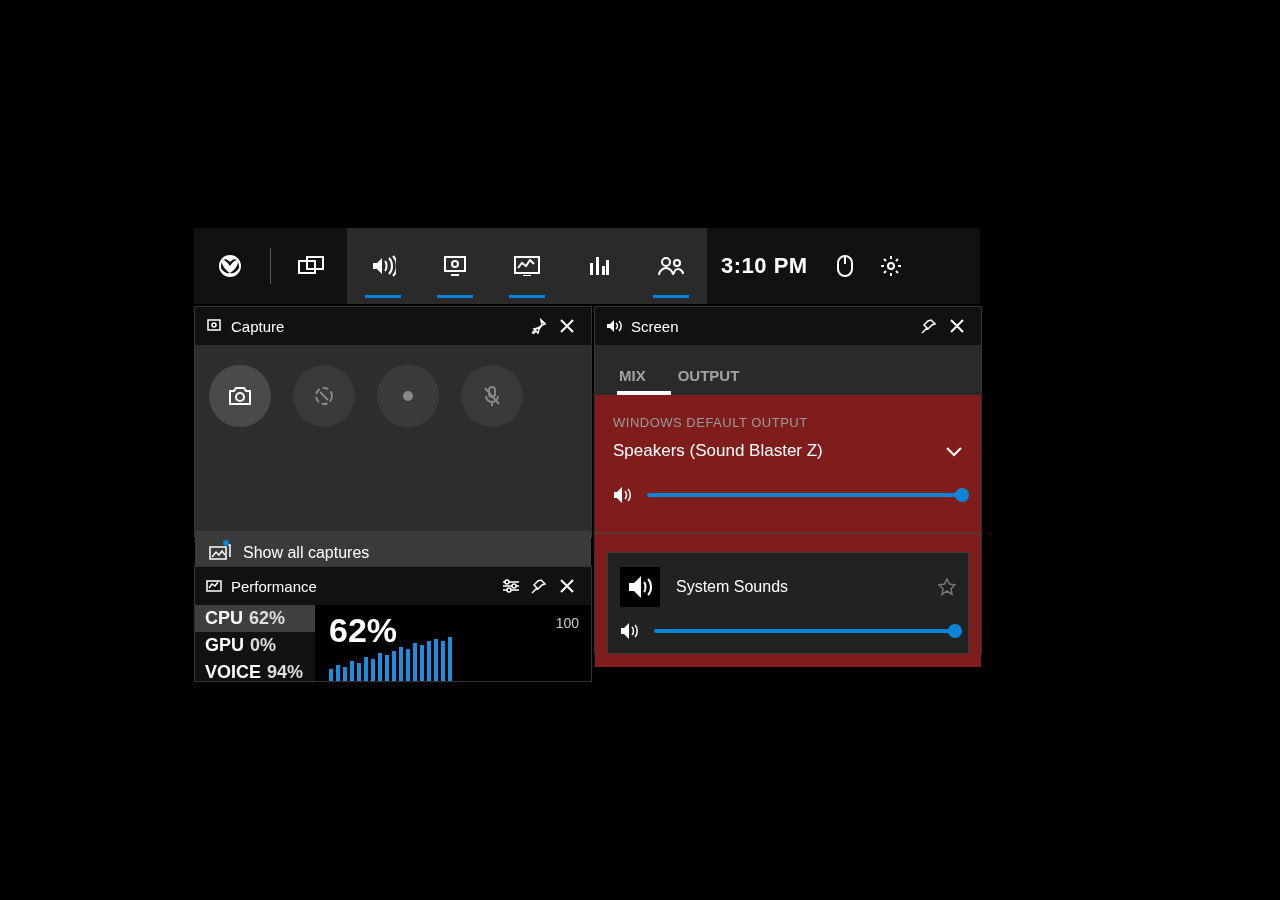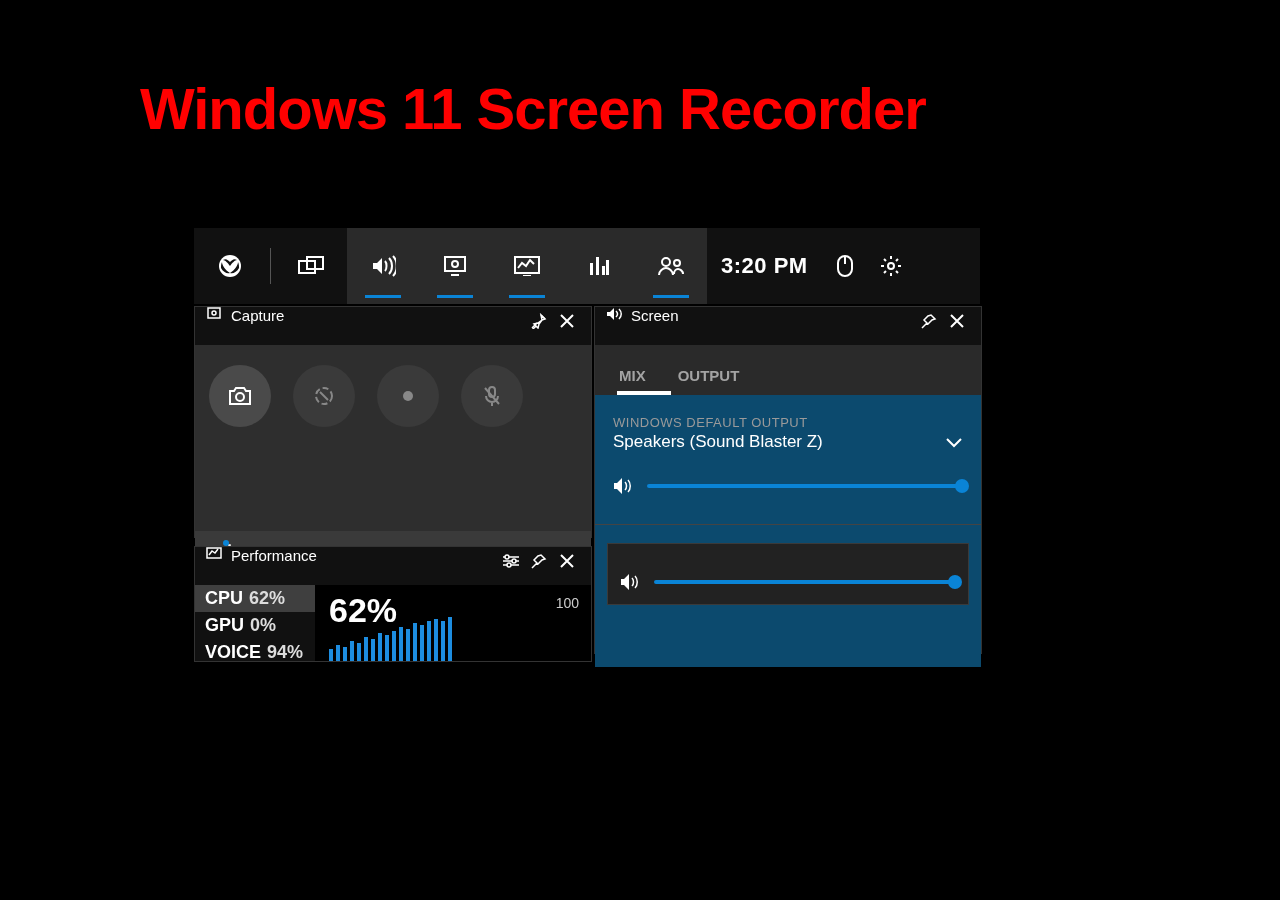--- a/index.html
+++ b/index.html
@@ -8,66 +8,65 @@
   
   .toolbar{position:absolute;left:194px;top:228px;width:786px;height:76px;background:#111;display:flex;align-items:center}
   .toolbar .sep{width:1px;height:36px;background:#555;margin:0 4px}
   .tb-btn{width:72px;height:76px;display:flex;align-items:center;justify-content:center;position:relative;cursor:pointer}
   .tb-active-group{background:#2a2a2a;display:flex;height:76px}
   .underline{position:absolute;bottom:6px;left:50%;transform:translateX(-50%);width:36px;height:3px;background:#0a84d6}
   .clock{font-size:22px;font-weight:600;padding:0 14px;letter-spacing:.5px}
   svg{display:block}
   
   .panel{position:absolute;background:#1e1e1e;border:1px solid #333}
-  .panel-head{display:flex;align-items:flex-start;height:38px;padding:0 10px;background:#111;font-size:15px}
+  .panel-head{display:flex;align-items:center;height:38px;padding:0 10px;background:#111;font-size:15px}
   .panel-head .flex{flex:1}
   .head-icon{width:18px;display:flex;justify-content:center;margin-right:8px}
   .head-btn{width:28px;height:28px;display:flex;align-items:center;justify-content:center;cursor:pointer}
   
   .capture{left:194px;top:306px;width:396px;height:230px}
   .capture-body{background:#2e2e2e;height:146px;display:flex;align-items:flex-start;padding:20px 14px;gap:22px}
   .round{width:62px;height:62px;border-radius:50%;background:#3a3a3a;display:flex;align-items:center;justify-content:center;cursor:pointer}
   .round.first{background:#4a4a4a}
   .capture-foot{background:#3a3a3a;height:44px;display:flex;align-items:center;padding:0 14px;font-size:16px;gap:12px;cursor:pointer}
   
-  .perf{left:194px;top:546px;width:396px;height:114px;overflow:hidden}
+  .perf{left:194px;top:566px;width:396px;height:114px;overflow:hidden}
   .perf-body{display:flex;height:76px;background:#000}
   .perf-list{width:120px;background:#111;font-size:18px}
   .perf-row{display:flex;padding:3px 10px;gap:6px}
   .perf-row.sel{background:#3f3f3f}
   .perf-label{font-weight:700}
   .perf-val{font-weight:700;color:#ddd}
   .perf-chart{flex:1;position:relative}
   .big-pct{position:absolute;left:14px;top:6px;font-size:34px;font-weight:700}
   .axis100{position:absolute;right:12px;top:10px;font-size:14px;color:#ccc}
   .bars{position:absolute;left:14px;bottom:0;display:flex;gap:3px;align-items:flex-end;height:44px}
   .bars span{width:4px;background:#1d8de0;display:block}
   
   .audio{left:594px;top:306px;width:386px;height:346px}
   .tabs{display:flex;gap:32px;padding:10px 24px 0;background:#2a2a2a;font-size:15px;font-weight:700;height:40px;align-items:center;position:relative}
   .tab{cursor:pointer;color:#a3a3a3}
   .tab-underline{position:absolute;left:22px;bottom:0;width:54px;height:4px;background:#fff}
-  .audio-body{padding:14px 18px 0;background:#0c4a6e;height:calc(100% - 38px - 50px)}
+  .audio-body{padding:14px 18px 0;background:#7f1d1d;height:calc(100% - 38px - 50px)}
   .sub{font-size:13px;letter-spacing:.5px;color:#9a9a9a;margin-top:6px}
-  .device{display:flex;align-items:center;justify-content:space-between;font-size:17px;margin-top:2px;cursor:pointer}
+  .device{display:flex;align-items:center;justify-content:space-between;font-size:17px;margin-top:11px;cursor:pointer}
   .slider-row{display:flex;align-items:center;gap:14px;margin-top:26px}
   .slider{flex:1;height:4px;background:#0a84d6;position:relative;border-radius:2px}
   .slider .thumb{position:absolute;right:-6px;top:50%;transform:translateY(-50%);width:14px;height:14px;border-radius:50%;background:#0a84d6}
   .separator{height:1px;background:#444;margin:30px -18px 0}
   .app-block{background:#222;border:1px solid #3a3a3a;margin:18px -6px 0;padding:14px 12px}
   .app-row{display:flex;align-items:center;gap:16px}
   .app-icon{width:40px;height:40px;background:#000;display:flex;align-items:center;justify-content:center}
   .app-name{flex:1;font-size:16px}
   .badge-dot{position:absolute;width:6px;height:6px;background:#0a84d6;border-radius:50%}
 </style>
 </head>
 <body>
 
 <div class="canvas">
-  <div class="title">Windows 11 Screen Recorder</div>
 
   <div class="toolbar">
     <div class="tb-btn">
       <svg width="24" height="24" viewBox="0 0 24 24" fill="#fff">
           <circle cx="12" cy="12" r="11" fill="#fff"></circle>
           <path d="M5 6c3-2 5 0 7 2 2-2 4-4 7-2-2 0-5 3-7 6-2-3-5-6-7-6zm-1 2c0 3 3 8 8 11-3 1-7-1-9-5 0-2 0-4 1-6zm16 0c1 2 1 4 1 6-2 4-6 6-9 5 5-3 8-8 8-11z" fill="#111"></path>
         </svg>
     </div>
     <div class="sep"></div>
     <div class="tb-btn">
@@ -110,21 +109,21 @@
       </div>
       <div class="tb-btn">
         <svg width="26" height="20" viewBox="0 0 26 20" fill="none" stroke="#fff" stroke-width="2">
             <circle cx="8" cy="6" r="4"></circle>
             <circle cx="19" cy="7" r="3"></circle>
             <path d="M1 19c0-4 4-7 7-7s7 3 7 7M16 18c0-3 2-5 4-5s5 2 5 5"></path>
           </svg>
         <div class="underline"></div>
       </div>
     </div>
-    <div class="clock">3:20 PM</div>
+    <div class="clock">3:10 PM</div>
     <div class="tb-btn" style="width:46px">
       <svg width="18" height="24" viewBox="0 0 18 24" fill="none" stroke="#fff" stroke-width="2">
           <rect x="2" y="2" width="14" height="20" rx="7"></rect>
           <line x1="9" y1="2" x2="9" y2="10"></line>
         </svg>
     </div>
     <div class="tb-btn" style="width:46px">
       <svg width="22" height="22" viewBox="0 0 22 22" fill="none" stroke="#fff" stroke-width="2">
           <circle cx="11" cy="11" r="3"></circle>
           <path d="M11 1v3M11 18v3M1 11h3M18 11h3M4 4l2 2M16 16l2 2M18 4l-2 2M4 18l2-2"></path>
@@ -304,20 +303,34 @@
               <path d="M1 5h3l5-5v16l-5-5H1z"></path>
               <path d="M12 4c2 2 2 6 0 8M15 2c3 3 3 9 0 12" fill="none" stroke="#fff" stroke-width="1.5"></path>
             </svg>
         </span>
         <div class="slider">
             <div class="thumb"></div>
           </div>
       </div>
       <div class="separator"></div>
       <div class="app-block">
+        <div class="app-row">
+          <div class="app-icon">
+            <svg width="26" height="22" viewBox="0 0 26 22" fill="#fff">
+                <path d="M2 7h5l7-7v22l-7-7H2z"></path>
+                <path d="M17 6c2 2 2 8 0 10M21 3c4 4 4 12 0 16" fill="none" stroke="#fff" stroke-width="2"></path>
+              </svg>
+          </div>
+          <span class="app-name">System Sounds</span>
+          <span>
+            <svg width="18" height="18" viewBox="0 0 18 18" fill="none" stroke="#777" stroke-width="1.5">
+                <path d="M9 1l2.5 5 5.5.8-4 4 1 5.5L9 13l-5 3.3 1-5.5-4-4L6.5 6z"></path>
+              </svg>
+          </span>
+        </div>
         <div class="slider-row" style="margin-top:16px">
           <span>
             <svg width="20" height="16" viewBox="0 0 20 16" fill="#fff">
                 <path d="M1 5h3l5-5v16l-5-5H1z"></path>
                 <path d="M12 4c2 2 2 6 0 8M15 2c3 3 3 9 0 12" fill="none" stroke="#fff" stroke-width="1.5"></path>
               </svg>
           </span>
           <div class="slider">
               <div class="thumb"></div>
             </div>

